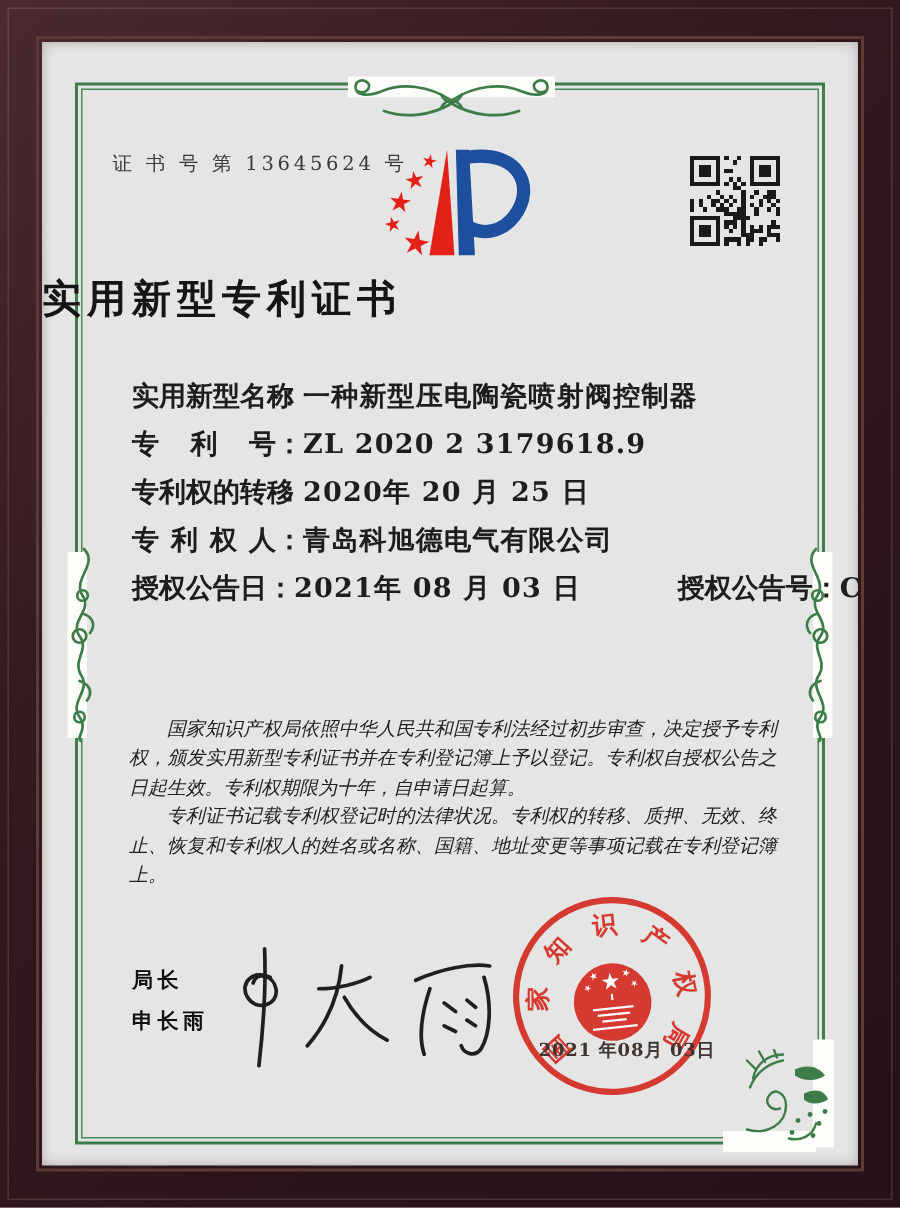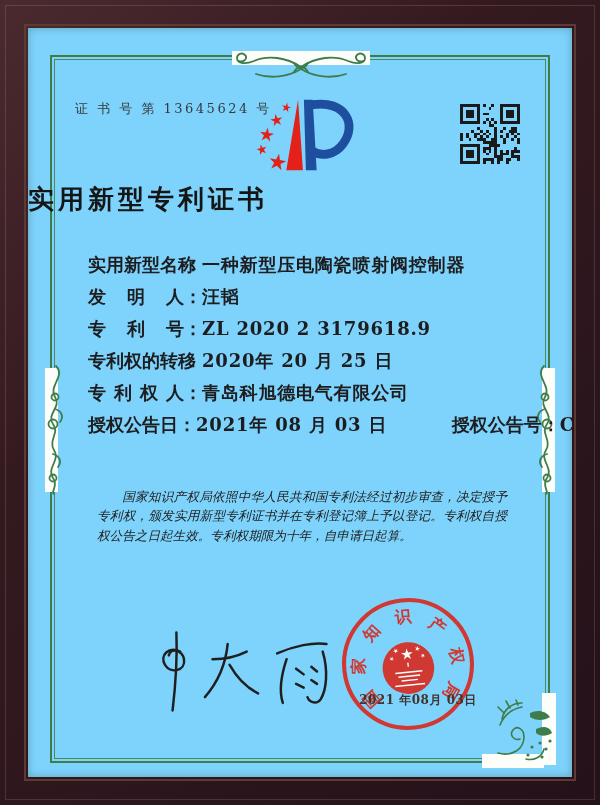--- a/index.html
+++ b/index.html
@@ -1,20 +1,20 @@
 <!DOCTYPE html>
 <html><head>
 <meta charset="utf-8">
 <style>
   html,body{margin:0;padding:0;}
   body{width:600px;height:805px;position:relative;background:#2e181c;font-family:"DejaVu Serif", serif;}
   .frame{position:absolute;inset:0;background:linear-gradient(135deg,#4a2a2f 0%,#341a1f 35%,#24111a 100%);}
   .frame-hl{position:absolute;inset:5px;border:1px solid rgba(255,235,220,0.14);}
   .frame-edge{position:absolute;inset:24px;border:2px solid #5d3b33;}
-  .paper{position:absolute;inset:28px;background:#7dd3fc;box-shadow:inset 0 0 8px rgba(40,20,10,.28);overflow:hidden;}
+  .paper{position:absolute;inset:28px;background:#e5e5e5;box-shadow:inset 0 0 8px rgba(40,20,10,.28);overflow:hidden;}
 
   .gb-outer{position:absolute;left:22px;right:22px;top:27px;bottom:14px;border:2px solid #3e7d4a;}
   .gb-inner{position:absolute;left:26px;right:26px;top:31px;bottom:18px;border:1px solid #4b8a57;}
   .cover{position:absolute;background:#fdfdfa;}
   .cover-top{left:204px;top:23px;width:138px;height:14px;}
   .cover-left{left:17px;top:340px;width:13px;height:124px;}
   .cover-right{right:17px;top:340px;width:13px;height:124px;}
   .cover-bot-h{right:28px;bottom:9px;width:62px;height:14px;}
   .cover-bot-v{right:16px;bottom:12px;width:14px;height:72px;}
 
@@ -34,21 +34,21 @@
 
   .fields{position:absolute;left:60px;right:36px;top:228px;font-size:18px;color:#1d1d1f;font-weight:600;}
   .field-row{height:32px;line-height:18px;white-space:nowrap;}
   .flabel{display:inline-block;width:96px;text-align:justify;text-align-last:justify;vertical-align:top;}
   .fcolon{display:inline-block;}
   .fvalue{letter-spacing:0.8px;}
   .grant-pair{display:inline-block;}
   .grant-gap{display:inline-block;width:52px;}
 
   .body-text{position:absolute;left:58px;right:54px;top:448px;font-size:12.6px;line-height:19.4px;color:#222;font-style:italic;text-align:justify;}
-  .body-text p{margin:11px;text-indent:2em;}
+  .body-text p{margin:0;text-indent:2em;}
 
   .director{position:absolute;left:60px;top:612px;font-family:"Liberation Sans", sans-serif;font-size:14px;font-weight:700;color:#101010;letter-spacing:3px;line-height:27px;}
   .signature{position:absolute;left:118px;top:596px;width:190px;height:96px;}
   .signature svg{display:block;}
 
   .seal{position:absolute;left:312px;top:568px;width:136px;height:136px;transform:rotate(-6deg);opacity:.95;}
   .seal-date{position:absolute;left:320px;top:664px;width:140px;text-align:center;font-size:12px;font-weight:600;letter-spacing:0.5px;color:#40342f;z-index:5;}
 </style>
 </head>
 <body>
@@ -333,35 +333,39 @@
         <rect x="11" y="20" width="1" height="1" fill="#1a1a1a"></rect>
         <rect x="13" y="20" width="1" height="1" fill="#1a1a1a"></rect>
         <rect x="16" y="20" width="1" height="1" fill="#1a1a1a"></rect>
       </svg>
   </div>
 
   <div class="title">实用新型专利证书</div>
 
   <div class="fields">
     <div class="field-row"><span class="flabel">实用新型名称</span><span class="fcolon">：</span><span class="fvalue">一种新型压电陶瓷喷射阀控制器</span></div>
-    <div class="field-row"><span class="flabel">发明人</span><span class="fcolon">：</span><span class="fvalue">汪韬</span></div>
     <div class="field-row"><span class="flabel">专利号</span><span class="fcolon">：</span><span class="fvalue">ZL 2020 2 3179618.9</span></div>
     <div class="field-row"><span class="flabel">专利权的转移</span><span class="fcolon">：</span><span class="fvalue">2020年 20 月 25 日</span></div>
     <div class="field-row"><span class="flabel">专利权人</span><span class="fcolon">：</span><span class="fvalue">青岛科旭德电气有限公司</span></div>
     <div class="field-row">
       <span class="grant-pair"><span>授权公告日</span><span>：</span><span class="fvalue">2021年 08 月 03 日</span></span>
       <span class="grant-gap"></span>
       <span class="grant-pair"><span>授权公告号</span><span>：</span><span class="fvalue">CN 213870095 U</span></span>
     </div>
   </div>
 
   <div class="body-text">
     <p>国家知识产权局依照中华人民共和国专利法经过初步审查，决定授予专利权，颁发实用新型专利证书并在专利登记簿上予以登记。专利权自授权公告之日起生效。专利权期限为十年，自申请日起算。</p>
-  </div>
-
+    <p>专利证书记载专利权登记时的法律状况。专利权的转移、质押、无效、终止、恢复和专利权人的姓名或名称、国籍、地址变更等事项记载在专利登记簿上。</p>
+  </div>
+
+  <div class="director">
+    <div>局长</div>
+    <div>申长雨</div>
+  </div>
 
   <div class="signature">
     <svg viewBox="0 0 200 95" width="190" height="96" fill="none" stroke="#1f1f1f" stroke-width="2.6" stroke-linecap="round">
       <path d="M36,26 C24,20 14,30 20,40 C26,50 42,46 40,34 C38,24 26,22 24,30"></path>
       <path d="M32,6 C33,30 31,62 28,88"></path>
       <path d="M86,18 C84,38 76,58 62,74"></path>
       <path d="M70,34 C84,34 98,30 106,26"></path>
       <path d="M88,40 C96,54 106,64 118,70"></path>
       <path d="M138,28 C156,20 176,16 190,18"></path>
       <path d="M148,34 C142,52 140,68 144,80"></path>

